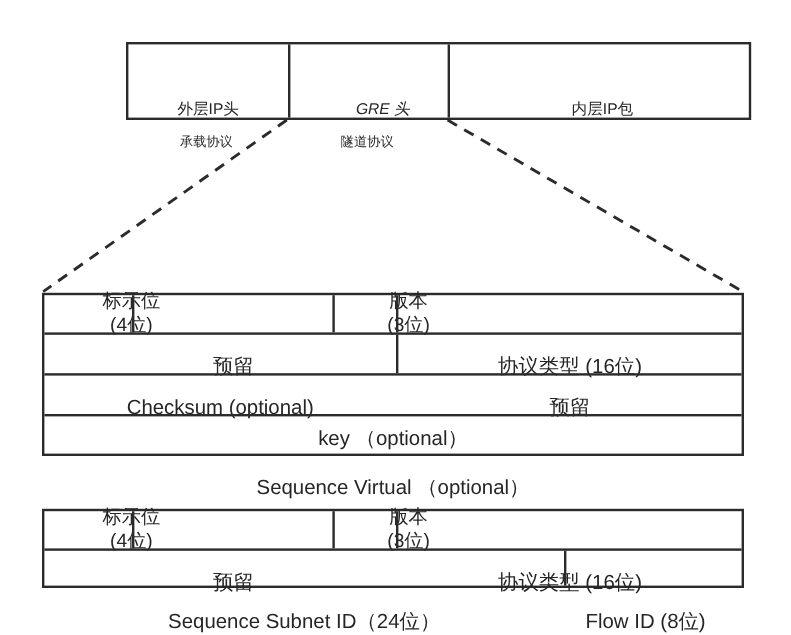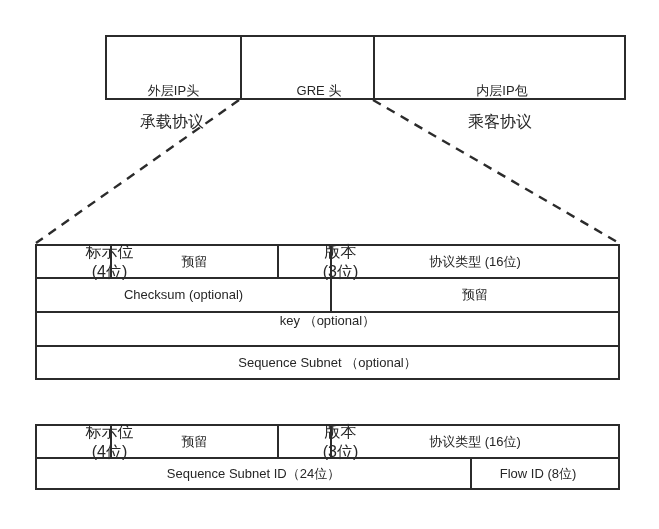--- a/index.html
+++ b/index.html
@@ -71,69 +71,69 @@
     height: 61px;
     display: flex;
     align-items: center;
     justify-content: center;
     font-size: 13px;
     white-space: nowrap;
     margin-top: 24px;
   }
 
   
-  .role-label { font-size: 16px; top: 114px; }
+  .role-label { font-size: 11px; top: 114px; }
 
   
   #connectors {
     position: absolute;
     left: 0; top: 0;
     width: 659px; height: 529px;
     pointer-events: none;
   }
 
   
   .hdr-table {
     position: absolute;
     box-sizing: border-box;
     border: 2px solid #2b2b2b;
     background: #ffffff;
   }
   #gre-table  { left: 35px; top: 244px; width: 585px; height: 136px; }
   #nvgre-table{ left: 35px; top: 424px; width: 585px; height: 66px; }
 
   .r-tall  { font-size: 16px; margin-left: 36px; }
-  .r-wide  { font-size: 13px; }
+  .r-wide  { font-size: 17px; margin-top: 45px; }
 </style>
 </head>
 <body>
 
 <div id="canvas">
 
   <div class="box" id="top-strip" style="padding:0;display:block;">
     <div class="top-seg" style="left:0px;width:133px;">
       <span>外层IP头</span>
     </div>
     <div class="vline" style="left:133px;top:0;height:61px;"></div>
 
-    <div class="top-seg" style="left:135px;width:154px;">
+    <div class="top-seg" style="left:135px;width:154px;font-style:italic;">
       <span>GRE 头</span>
     </div>
     <div class="vline" style="left:266px;top:0;height:61px;"></div>
 
     <div class="top-seg" style="left:268px;width:254px;">
       <span>内层IP包</span>
     </div>
   </div>
 
   <div class="lbl role-label" style="left:112px;width:120px;">
     <span>承载协议</span>
   </div>
-  <div class="lbl role-label" style="left:440px;width:120px;">
-    <span>乘客协议</span>
+  <div class="lbl role-label" style="left:246px;width:120px;">
+    <span>隧道协议</span>
   </div>
 
   <svg id="connectors" viewBox="0 0 659 529" xmlns="http://www.w3.org/2000/svg">
     <line x1="239" y1="100" x2="36" y2="243" stroke="#2b2b2b" stroke-width="2.4" stroke-dasharray="9,7" stroke-linecap="butt"></line>
     <line x1="373" y1="100" x2="619" y2="243" stroke="#2b2b2b" stroke-width="2.4" stroke-dasharray="9,7" stroke-linecap="butt"></line>
   </svg>
 
   <div class="hdr-table" id="gre-table">
 
     <div class="cell r-tall" style="left:0px;top:0px;width:73px;height:31px;">标示位
@@ -154,21 +154,21 @@
     <div class="cell r-wide" style="left:0px;top:33px;width:293px;height:32px;">Checksum (optional)</div>
     <div class="vline" style="left:293px;top:33px;height:32px;"></div>
     <div class="cell r-wide" style="left:295px;top:33px;width:286px;height:32px;">预留</div>
 
     <div class="hline" style="left:0px;top:65px;width:581px;"></div>
 
     <div class="cell r-wide" style="left:0px;top:67px;width:581px;height:16px;">key （optional）</div>
 
     <div class="hline" style="left:0px;top:99px;width:581px;"></div>
 
-    <div class="cell r-wide" style="left:0px;top:101px;width:581px;height:31px;">Sequence Subnet （optional）</div>
+    <div class="cell r-wide" style="left:0px;top:101px;width:581px;height:31px;">Sequence Virtual （optional）</div>
   </div>
 
   <div class="hdr-table" id="nvgre-table">
 
     <div class="cell r-tall" style="left:0px;top:0px;width:73px;height:31px;">标示位
 (4位)</div>
     <div class="vline" style="left:73px;top:0px;height:31px;"></div>
 
     <div class="cell r-wide" style="left:75px;top:0px;width:165px;height:31px;">预留</div>
     <div class="vline" style="left:240px;top:0px;height:31px;"></div>

